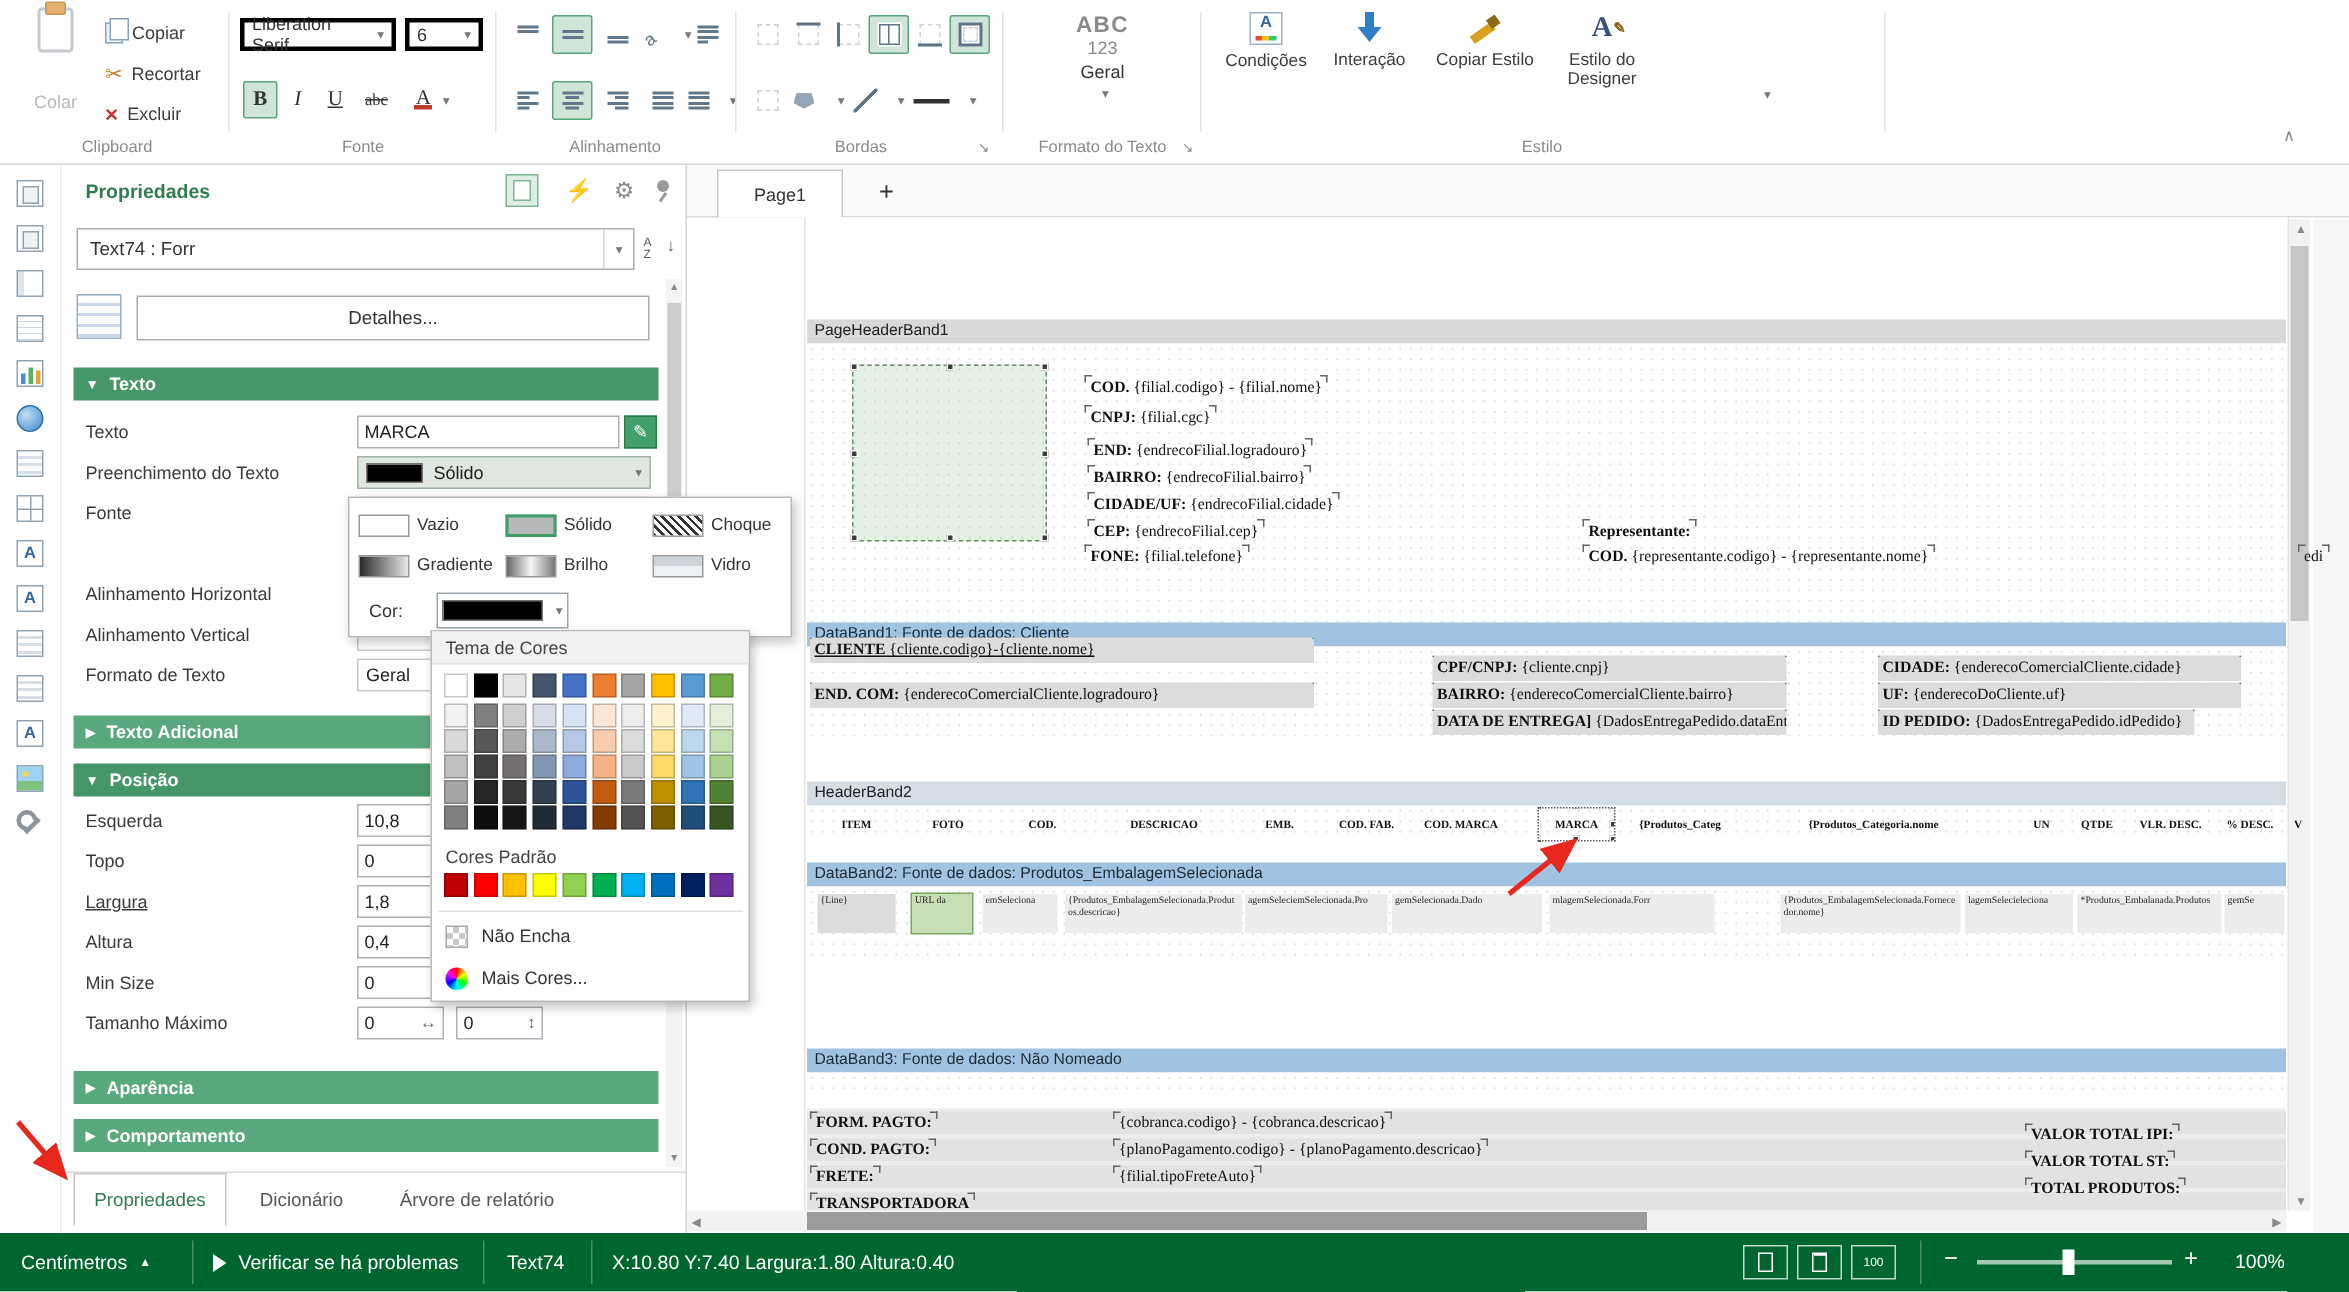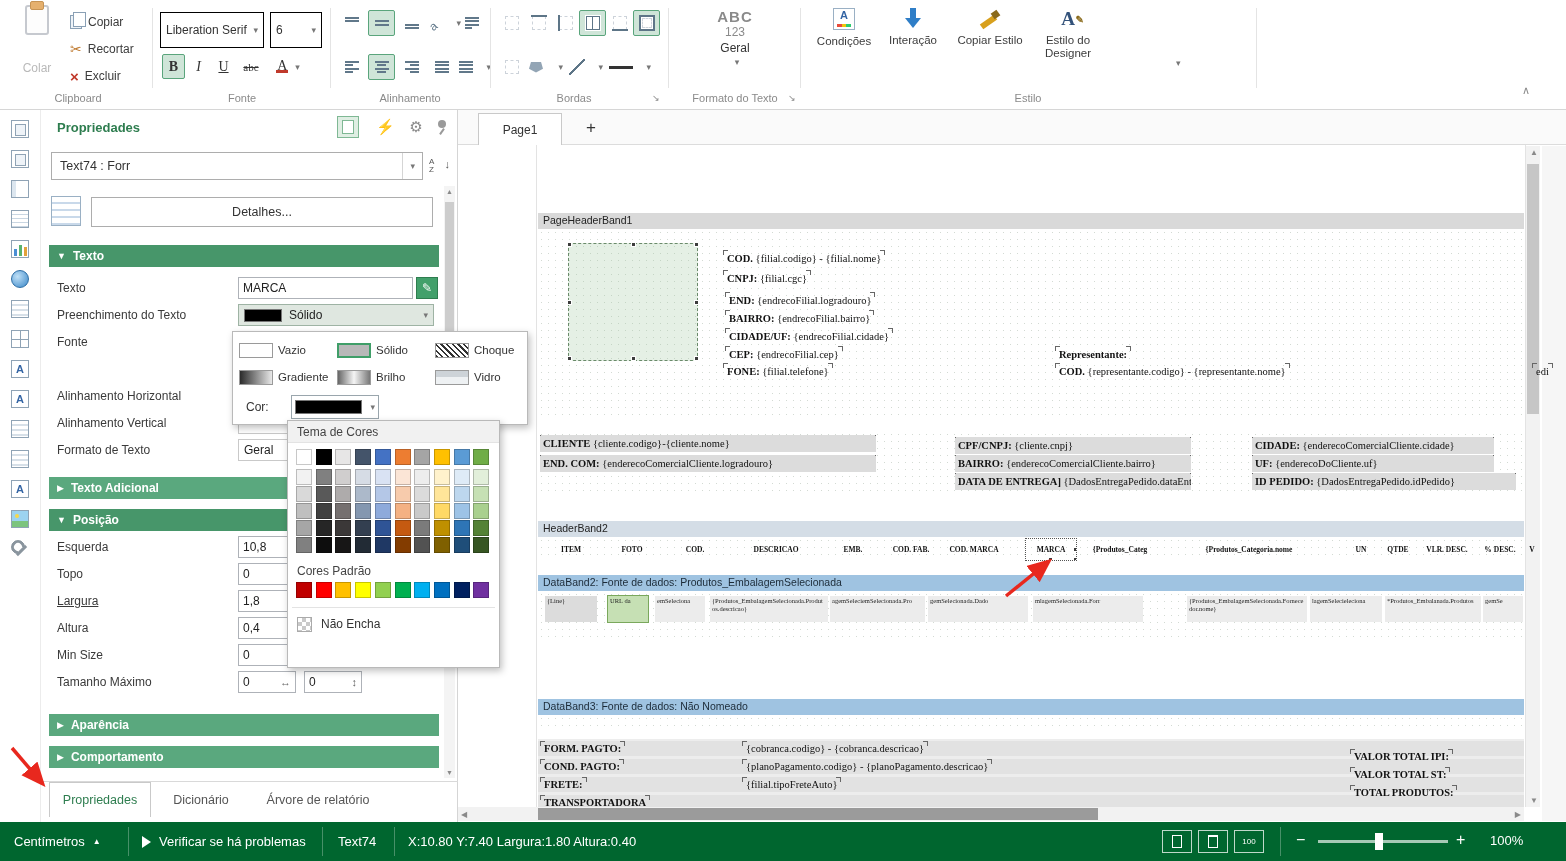--- a/index.html
+++ b/index.html
@@ -11,21 +11,21 @@
 .grp-label{position:absolute;top:92px;font-size:11px;color:#8a8a8a;text-align:center}
 .bigbtn{position:absolute;width:46px;height:80px;display:flex;flex-direction:column;align-items:center;justify-content:space-between;padding:5px 0;border-radius:3px}
 .biglab{font-size:12px;color:#b9b9b9}
 .smbtn{position:absolute;height:22px;display:flex;align-items:center;gap:6px;font-size:12px;color:#3c3c3c;white-space:nowrap}
 .ic-clip{width:24px;height:30px;border:2px solid #c6c9cf;border-radius:3px;position:relative;background:#fdfdfd}
 .ic-clip::before{content:"";position:absolute;left:3px;top:-6px;width:12px;height:7px;background:#e5b06e;border:1px solid #c79455;border-radius:2px}
 .ic-copy{width:12px;height:14px;border:1px solid #8aa0b5;background:#eef3f8;position:relative}
 .ic-copy::before{content:"";position:absolute;left:2px;top:-4px;width:11px;height:13px;border:1px solid #8aa0b5;background:#fff}
 .ic-cut{color:#bf7a30;font-size:14px;line-height:1}
 .ic-x{color:#c0392b;font-weight:bold;font-size:15px;line-height:1}
-.combo{position:absolute;border:1px solid #000000;background:#fff;font-size:12px;color:#333;display:flex;align-items:center;padding:0 5px;height:36px}
+.combo{position:absolute;border:3px solid #000000;background:#fff;font-size:12px;color:#333;display:flex;align-items:center;padding:0 5px;height:22px}
 .dd{color:#777;font-size:9px;margin-left:auto;padding-left:4px}
 .fbtn{position:absolute;top:54px;width:23px;height:25px;border:1px solid transparent;display:flex;align-items:center;justify-content:center;font-family:"Liberation Serif",serif;font-size:14px;color:#333;border-radius:2px}
 .fbtn.sel,.tbtn.sel{background:#cfe5d8;border-color:#5aa57c}
 .tbtn{position:absolute;top:0;width:27px;height:26px;border:1px solid transparent;border-radius:2px;display:flex;align-items:center;justify-content:center}
 .bars{display:flex;flex-direction:column;justify-content:space-between;width:14px;height:13px}
 .bars i{height:2px;background:#61788a;width:100%}
 .h-left i:nth-child(even){width:60%}
 .h-center i:nth-child(even){width:60%;align-self:center}
 .h-right i:nth-child(even){width:60%;align-self:flex-end}
 .v-top i:nth-child(n+3){opacity:0}
@@ -516,20 +516,21 @@
         <span class="phnd" style="left: -2px; top: -2px;"></span>
         <span class="phnd" style="left: 62px; top: -2px;"></span>
         <span class="phnd" style="left: 125px; top: -2px;"></span>
         <span class="phnd" style="left: -2px; top: 56px;"></span>
         <span class="phnd" style="left: 125px; top: 56px;"></span>
         <span class="phnd" style="left: -2px; top: 112px;"></span>
         <span class="phnd" style="left: 62px; top: 112px;"></span>
         <span class="phnd" style="left: 125px; top: 112px;"></span>
       </div>
 
+    <div class="btitle bt-blue" style="top:305px"><span>DataBand1; Fonte de dados: Cliente</span></div>
     <div class="bcont" style="top:321px;height:60px"></div>
 
     <div class="btitle bt-lblue" style="top:411px"><span>HeaderBand2</span></div>
     <div class="bcont" style="top:427px;height:24px"></div>
 
     <div class="btitle bt-blue" style="top:465px"><span>DataBand2: Fonte de dados: Produtos_EmbalagemSelecionada</span></div>
     <div class="bcont" style="top:481px;height:47px"></div>
 
     <div class="btitle bt-blue" style="top:589px"><span>DataBand3: Fonte de dados: Não Nomeado</span></div>
     <div class="bcont" style="top:605px;height:14px"></div>
@@ -554,28 +555,28 @@
   <div class="fld" style="left: 269px; top: 140px;"><b>COD.</b> {filial.codigo} - {filial.nome}</div>
       <div class="fld" style="left: 269px; top: 160px;"><b>CNPJ:</b> {filial.cgc}</div>
       <div class="fld" style="left: 271px; top: 182px;"><b>END:</b> {endrecoFilial.logradouro}</div>
       <div class="fld" style="left: 271px; top: 200px;"><b>BAIRRO:</b> {endrecoFilial.bairro}</div>
       <div class="fld" style="left: 271px; top: 218px;"><b>CIDADE/UF:</b> {endrecoFilial.cidade}</div>
       <div class="fld" style="left: 271px; top: 236px;"><b>CEP:</b> {endrecoFilial.cep}</div>
       <div class="fld" style="left: 269px; top: 253px;"><b>FONE:</b> {filial.telefone}</div>
       <div class="fld" style="left: 601px; top: 236px;"><b>Representante:</b></div>
       <div class="fld" style="left: 601px; top: 253px;"><b>COD.</b> {representante.codigo} - {representante.nome}</div>
       <div class="fld" style="left: 1078px; top: 253px;">edi</div>
-      <div class="fld gfld" style="left: 82px; top: 325px; width: 336px;"><b>CLIENTE</b> {cliente.codigo}-{cliente.nome}</div>
+      <div class="fld gfld" style="left: 82px; top: 315px; width: 336px; text-decoration: underline;"><b>CLIENTE</b> {cliente.codigo}-{cliente.nome}</div>
       <div class="fld gfld" style="left: 497px; top: 327px; width: 236px;"><b>CPF/CNPJ:</b> {cliente.cnpj}</div>
       <div class="fld gfld" style="left: 794px; top: 327px; width: 242px;"><b>CIDADE:</b> {enderecoComercialCliente.cidade}</div>
       <div class="fld gfld" style="left: 82px; top: 345px; width: 336px;"><b>END. COM:</b> {enderecoComercialCliente.logradouro}</div>
       <div class="fld gfld" style="left: 497px; top: 345px; width: 236px;"><b>BAIRRO:</b> {enderecoComercialCliente.bairro}</div>
       <div class="fld gfld" style="left: 794px; top: 345px; width: 242px;"><b>UF:</b> {enderecoDoCliente.uf}</div>
       <div class="fld gfld" style="left: 497px; top: 363px; width: 236px;"><b>DATA DE ENTREGA]</b> {DadosEntregaPedido.dataEntreg</div>
-      <div class="fld gfld" style="left: 794px; top: 363px; width: 264px;"><b>ID PEDIDO:</b> {DadosEntregaPedido.idPedido}</div>
+      <div class="fld gfld" style="left: 794px; top: 363px; width: 211px;"><b>ID PEDIDO:</b> {DadosEntregaPedido.idPedido}</div>
       <div class="fld ffld" style="left: 86px; top: 631px;"><b>FORM. PAGTO:</b></div>
       <div class="fld ffld" style="left: 288px; top: 631px;">{cobranca.codigo} - {cobranca.descricao}</div>
       <div class="fld ffld" style="left: 86px; top: 649px;"><b>COND. PAGTO:</b></div>
       <div class="fld ffld" style="left: 288px; top: 649px;">{planoPagamento.codigo} - {planoPagamento.descricao}</div>
       <div class="fld ffld" style="left: 86px; top: 667px;"><b>FRETE:</b></div>
       <div class="fld ffld" style="left: 288px; top: 667px;">{filial.tipoFreteAuto}</div>
       <div class="fld ffld" style="left: 86px; top: 685px;"><b>TRANSPORTADORA</b></div>
       <div class="fld ffld" style="left: 896px; top: 639px;"><b>VALOR TOTAL IPI:</b></div>
       <div class="fld ffld" style="left: 896px; top: 657px;"><b>VALOR TOTAL ST:</b></div>
       <div class="fld ffld" style="left: 896px; top: 675px;"><b>TOTAL PRODUTOS:</b></div>
@@ -639,20 +640,24 @@
       </div>
     </div>
 
   <div id="color-popup">
     <div class="cp-head">Tema de Cores</div>
     <div class="cp-sub">Cores Padrão</div>
     <div class="cp-div"></div>
     <div class="cp-item" style="top:190px">
       <span class="checker"></span>
       <span>Não Encha</span>
+    </div>
+    <div class="cp-item" style="top:218px">
+      <span class="wheel"></span>
+      <span>Mais Cores...</span>
     </div>
   <div class="csw" style="left: 8px; top: 28px; background: rgb(255, 255, 255); border-color: rgb(200, 200, 200);"></div>
       <div class="csw" style="left: 27.7px; top: 28px; background: rgb(0, 0, 0);"></div>
       <div class="csw" style="left: 47.4px; top: 28px; background: rgb(231, 230, 230);"></div>
       <div class="csw" style="left: 67.1px; top: 28px; background: rgb(68, 84, 106);"></div>
       <div class="csw" style="left: 86.8px; top: 28px; background: rgb(68, 114, 196);"></div>
       <div class="csw" style="left: 106.5px; top: 28px; background: rgb(237, 125, 49);"></div>
       <div class="csw" style="left: 126.2px; top: 28px; background: rgb(165, 165, 165);"></div>
       <div class="csw" style="left: 145.9px; top: 28px; background: rgb(255, 192, 0);"></div>
       <div class="csw" style="left: 165.6px; top: 28px; background: rgb(91, 155, 213);"></div>

